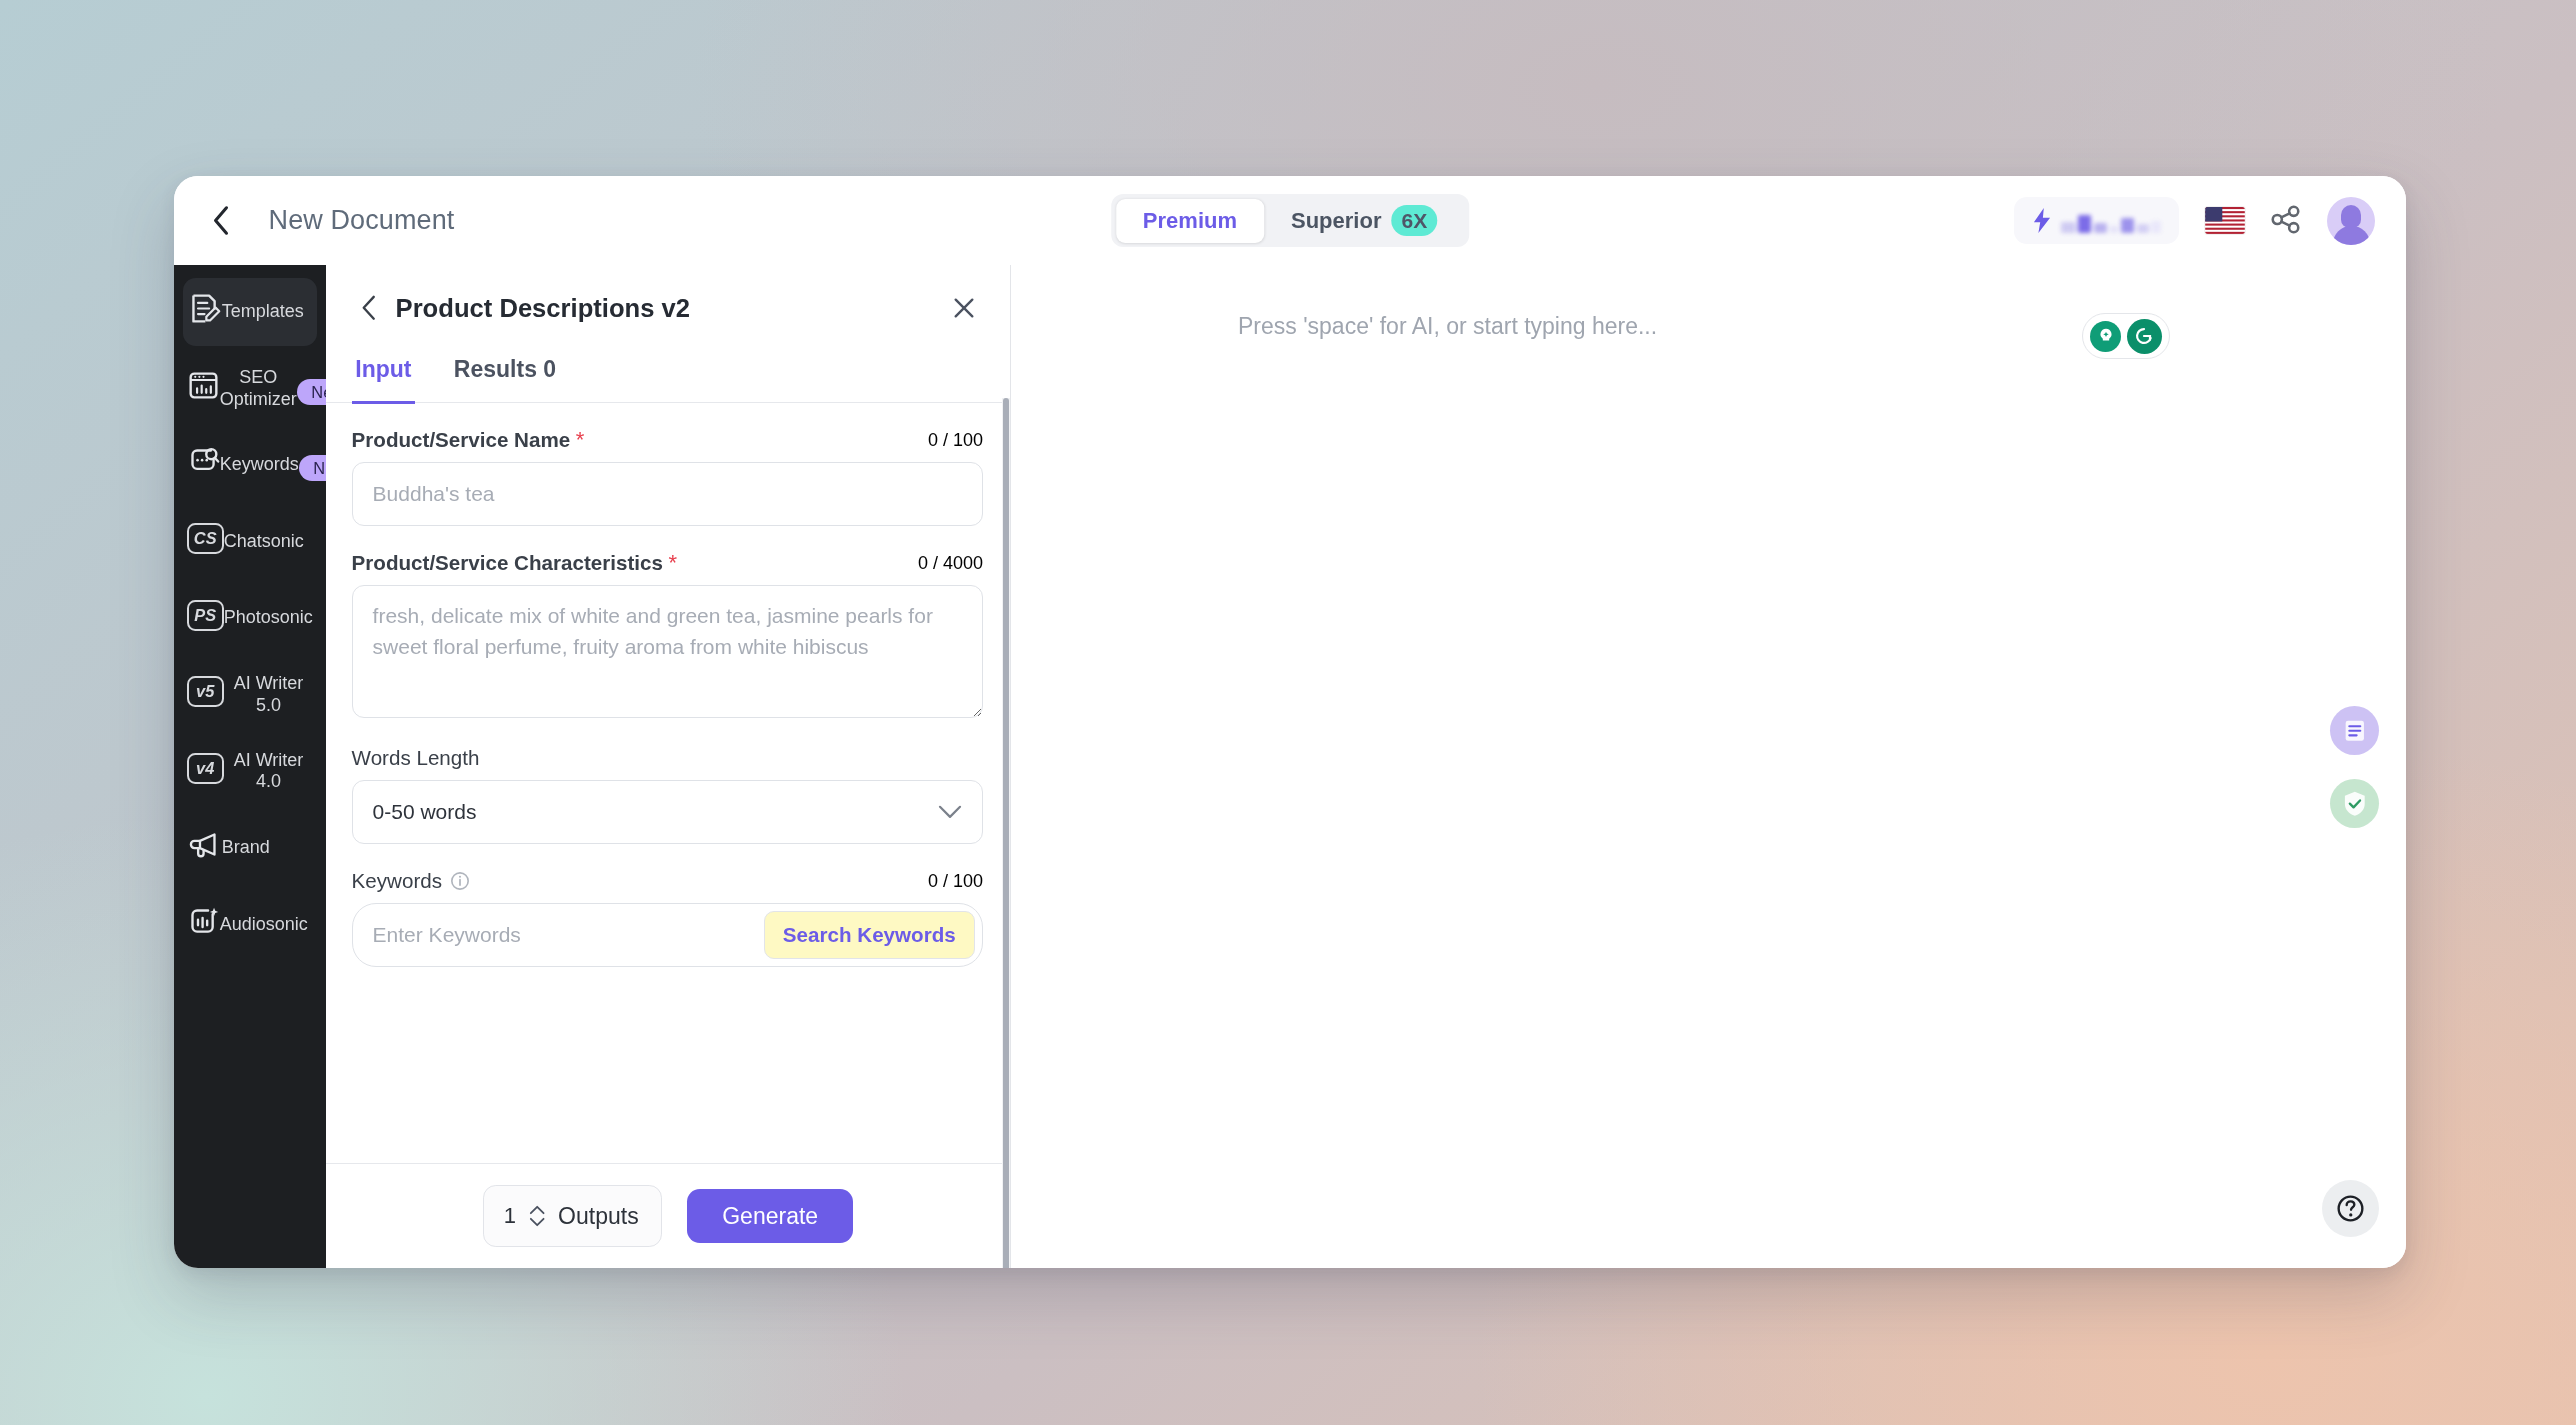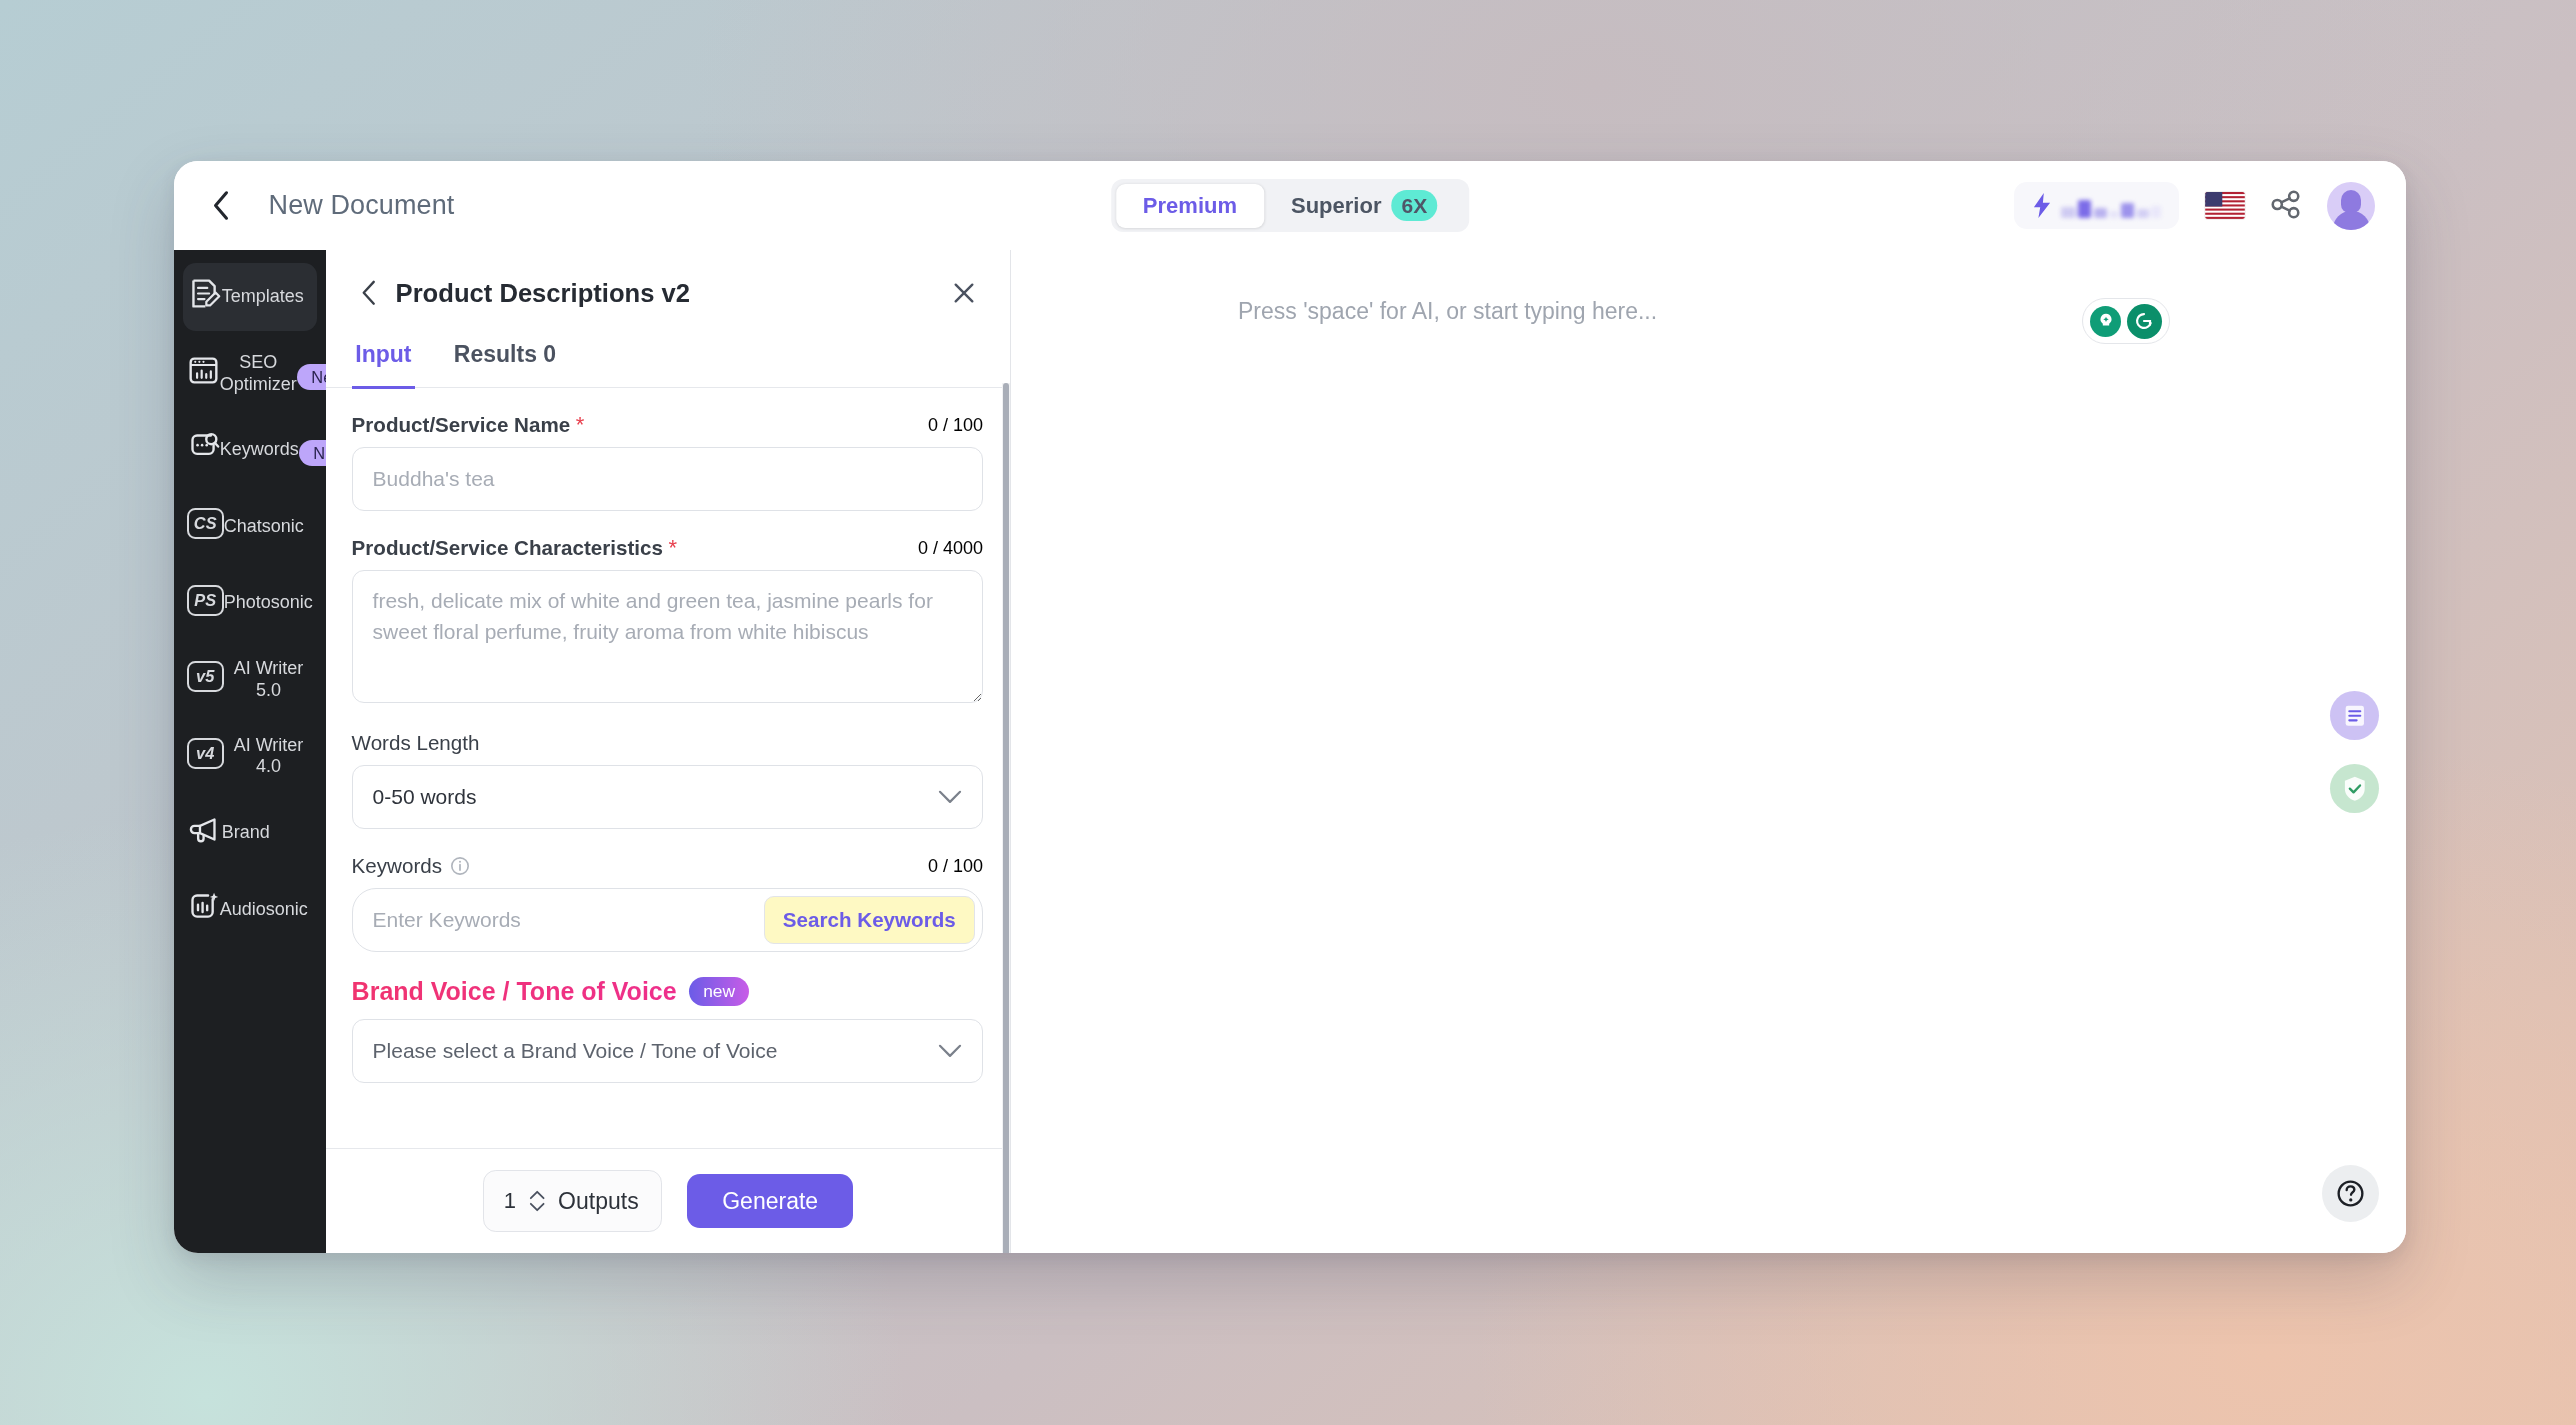--- a/index.html
+++ b/index.html
@@ -13,21 +13,21 @@
       radial-gradient(ellipse 1279px 1005px at 88% 95%, #edc4ad 0%, rgba(237,196,173,0) 62%),
       radial-gradient(ellipse 1096px 913px at 8% 98%, #c6e2dc 0%, rgba(198,226,220,0) 64%),
       radial-gradient(ellipse 1370px 822px at 62% 6%, #c6bcc0 0%, rgba(198,188,192,0) 66%),
       linear-gradient(140deg, #b6cdd3 0%, #c0c6cc 34%, #cbbfc2 62%, #e3c2b1 100%);
     position: relative;
   }
 
   
   .app-window {
     position: absolute;
-    left: 174px; top: 161px;
+    left: 174px; top: 176px;
     width: 2232px; height: 1092px;
     background: #ffffff;
     border-radius: 24px;
     box-shadow: 0 27px 64px rgba(60,60,80,0.22), 0 5.5px 16.4px rgba(60,60,80,0.10);
     overflow: hidden;
     display: flex;
     flex-direction: column;
   }
 
   
@@ -650,34 +650,20 @@
               </svg>
             </span>
             <span class="counter">0 / 100</span>
           </div>
           <div class="kw-wrap">
             <input class="kw-input" type="text" placeholder="Enter Keywords" style="">
             <button class="kw-btn">Search Keywords</button>
           </div>
         </div>
 
-        <div class="field">
-          <div class="bv-head">
-            <span class="bv-title">Brand Voice / Tone of Voice</span>
-            <span class="bv-badge">new</span>
-          </div>
-          <div class="select placeholder-val">
-            <span>Please select a Brand Voice / Tone of Voice</span>
-            <span class="chev">
-              <svg width="24" height="14.6" viewBox="0 0 26 16" fill="none">
-                <path d="M2 2 L13 13 L24 2" stroke="#7b818b" stroke-width="2.4" stroke-linecap="round" stroke-linejoin="round"></path>
-              </svg>
-            </span>
-          </div>
-        </div>
 
       </div>
 
       <div class="panel-footer">
         <div class="stepper">
           <span class="stepper-num">1</span>
           <span class="stepper-arrows">
             <svg width="16.4" height="10" viewBox="0 0 18 11" fill="none">
               <path d="M2 9 L9 2 L16 9" stroke="#4b5260" stroke-width="2" stroke-linecap="round" stroke-linejoin="round"></path>
             </svg>

